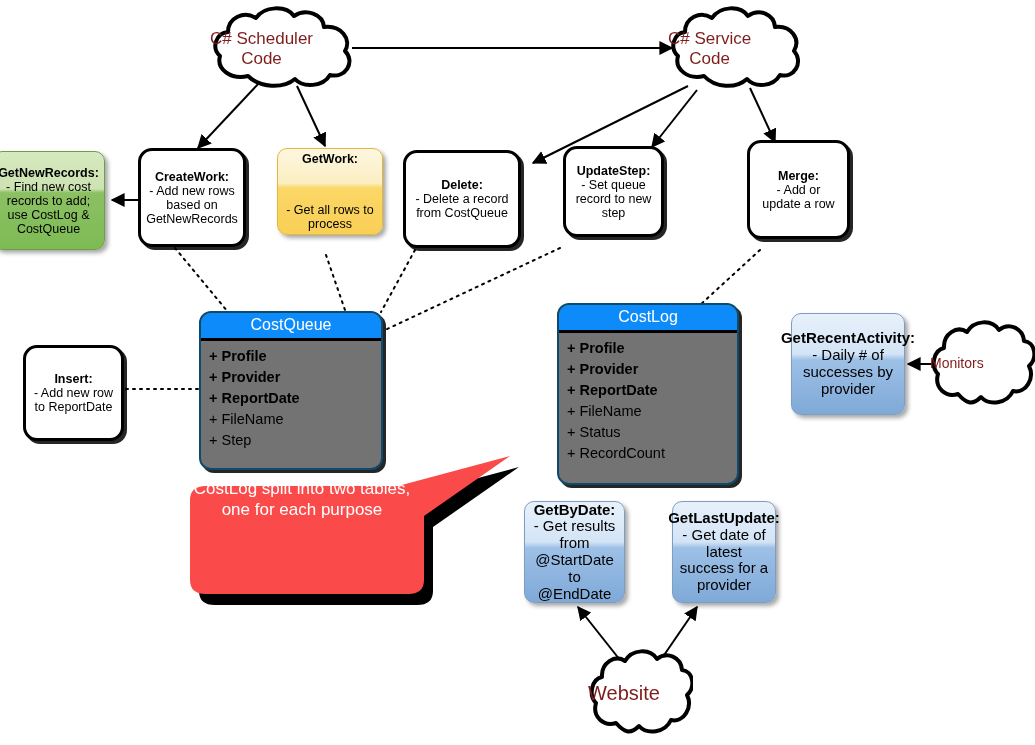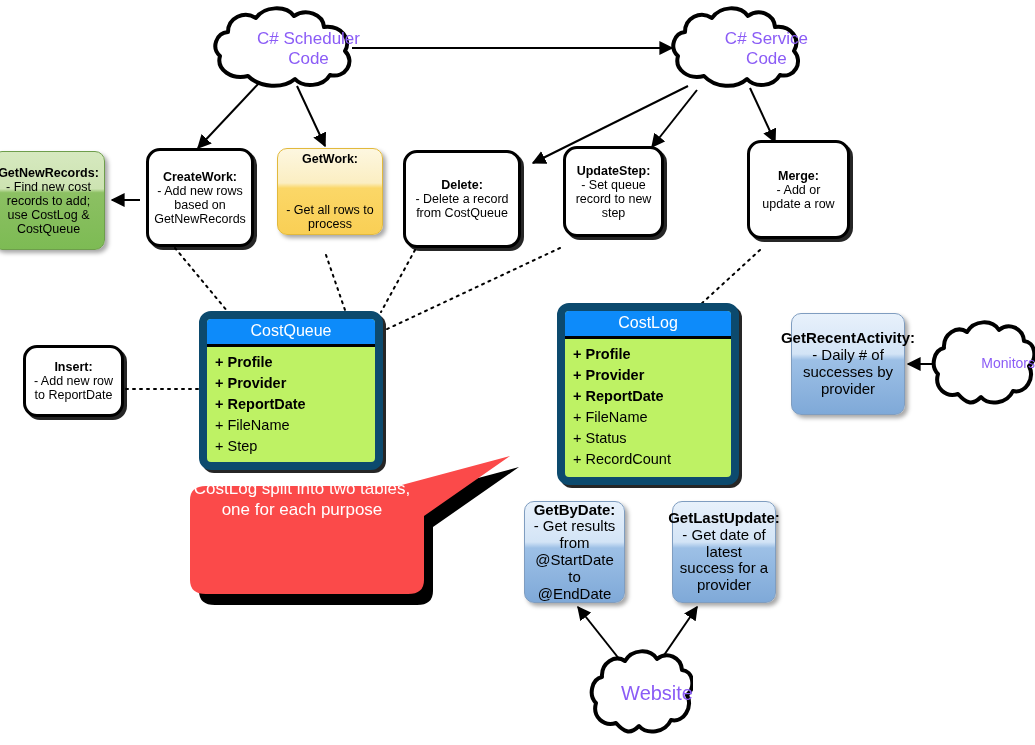--- a/index.html
+++ b/index.html
@@ -74,22 +74,22 @@
     border: 1px solid #7f9dc0;
     box-shadow: 3px 3px 4px rgba(0,0,0,0.35);
     border-radius: 10px;
     font-size: 15px;
   }
 
   
   .table-node {
     position: absolute;
     box-sizing: border-box;
-    background: #bef264;
-    border: 8px solid #0c4a6e;
+    background: #737373;
+    border: 2px solid #0c4a6e;
     border-radius: 12px;
     overflow: hidden;
     z-index: 5;
     box-shadow: 3px 3px 0px rgba(0,0,0,0.85);
   }
   .table-node .thead {
     background: #0d8bfa;
     color: #ffffff;
     text-align: center;
     font-size: 16px;
@@ -114,23 +114,23 @@
     position: absolute;
     z-index: 6;
   }
   .cloud .cloud-label {
     position: absolute;
     left: 0; top: 0;
     width: 100%;
     height: 100%;
     display: flex;
     align-items: center;
-    justify-content: flex-end;
+    justify-content: flex-start;
     text-align: center;
-    color: #8b5cf6;
+    color: #7f1d1d;
     line-height: 1.14;
   }
 
   
   .callout {
     position: absolute;
     z-index: 7;
   }
   .callout .callout-label {
     position: absolute;
@@ -258,21 +258,21 @@
     <div class="cloud-label" style="font-size:20px;">
       <span>Website</span>
     </div>
   </div>
 
   <div class="node proc green" style="left:-8px; top:151px; width:113px; height:99px;">
     <div class="ttl">GetNewRecords:</div>
     <div class="bdy">- Find new cost records to add; use CostLog &amp; CostQueue</div>
   </div>
 
-  <div class="node proc" style="left:138px; top:148px; width:108px; height:99px;margin-left:8px;">
+  <div class="node proc" style="left:138px; top:148px; width:108px; height:99px;">
     <div class="ttl">CreateWork:</div>
     <div class="bdy">- Add new rows based on GetNewRecords</div>
   </div>
 
   <div class="node proc yellow" style="left:277px; top:148px; width:106px; height:87px;gap:37px;">
     <div class="ttl">GetWork:</div>
     <div class="bdy">- Get all rows to process</div>
   </div>
 
   <div class="node proc" style="left:403px; top:150px; width:118px; height:98px;">
@@ -283,21 +283,21 @@
   <div class="node proc" style="left:563px; top:146px; width:101px; height:91px;">
     <div class="ttl">UpdateStep:</div>
     <div class="bdy">- Set queue record to new step</div>
   </div>
 
   <div class="node proc" style="left:747px; top:140px; width:103px; height:99px;">
     <div class="ttl">Merge:</div>
     <div class="bdy">- Add or update a row</div>
   </div>
 
-  <div class="node proc" style="left:23px; top:345px; width:101px; height:72px;">
+  <div class="node proc" style="left:23px; top:345px; width:101px; height:96px;">
     <div class="ttl">Insert:</div>
     <div class="bdy">- Add new row to ReportDate</div>
   </div>
 
   <div class="node proc blue" style="left:791px; top:313px; width:114px; height:102px;">
     <div class="ttl">GetRecentActivity:</div>
     <div class="bdy">- Daily # of successes by provider</div>
   </div>
 
   <div class="node proc blue" style="left:524px; top:501px; width:101px; height:102px;">

